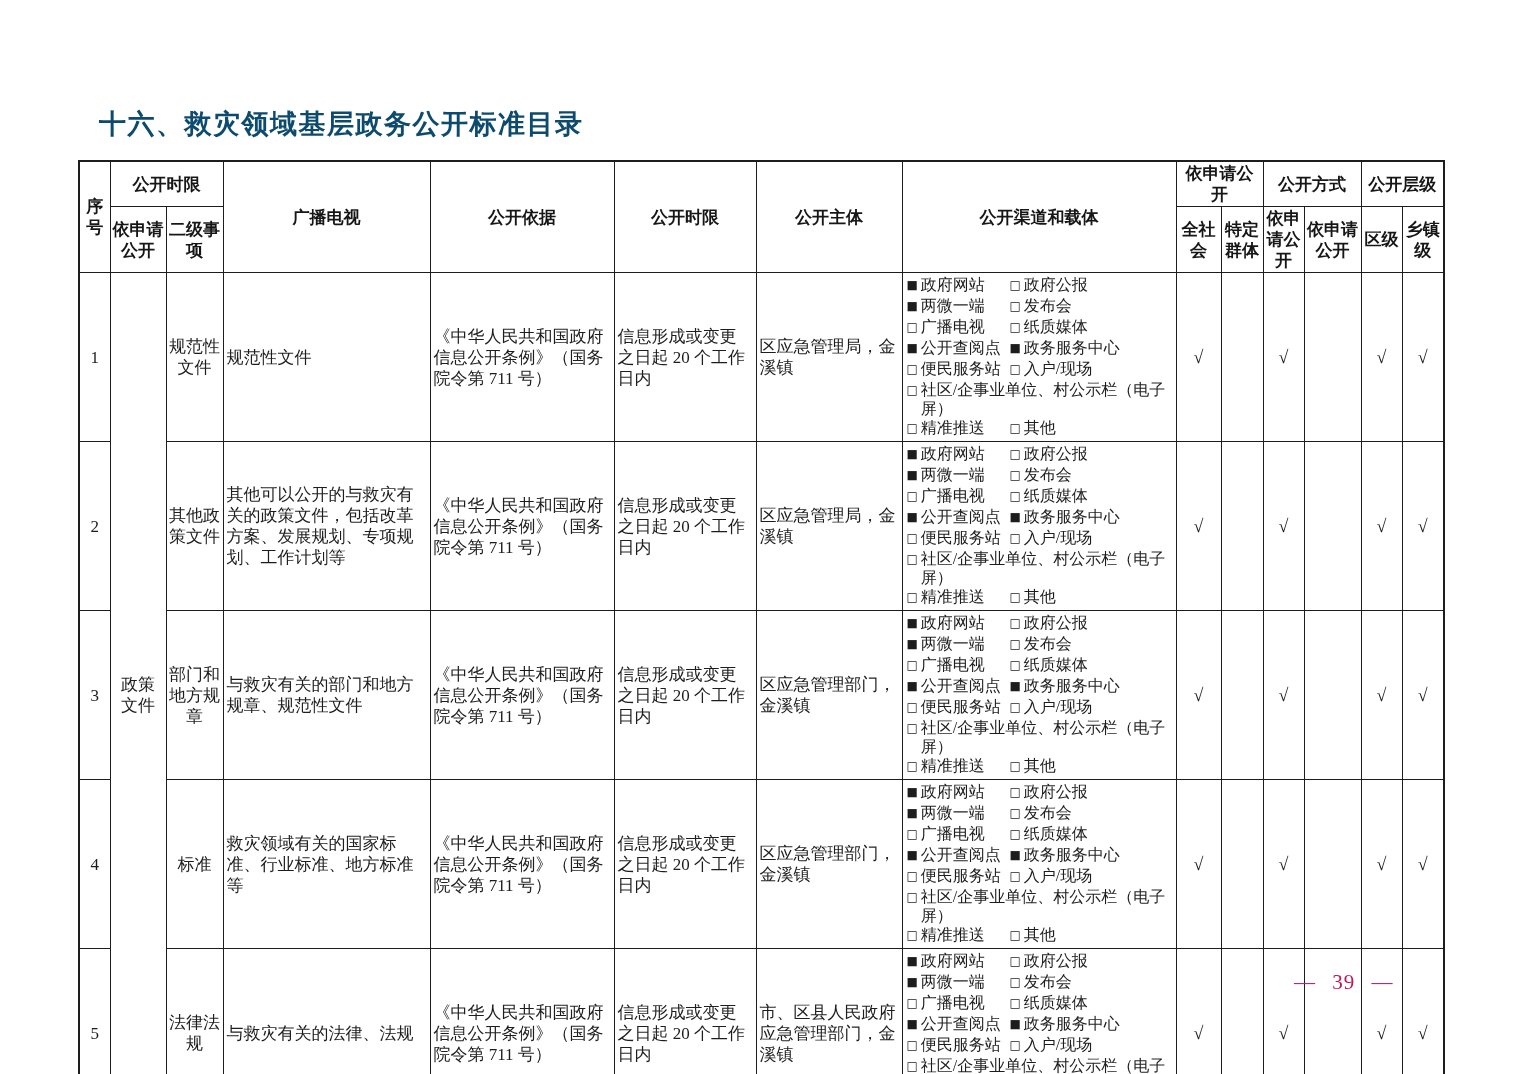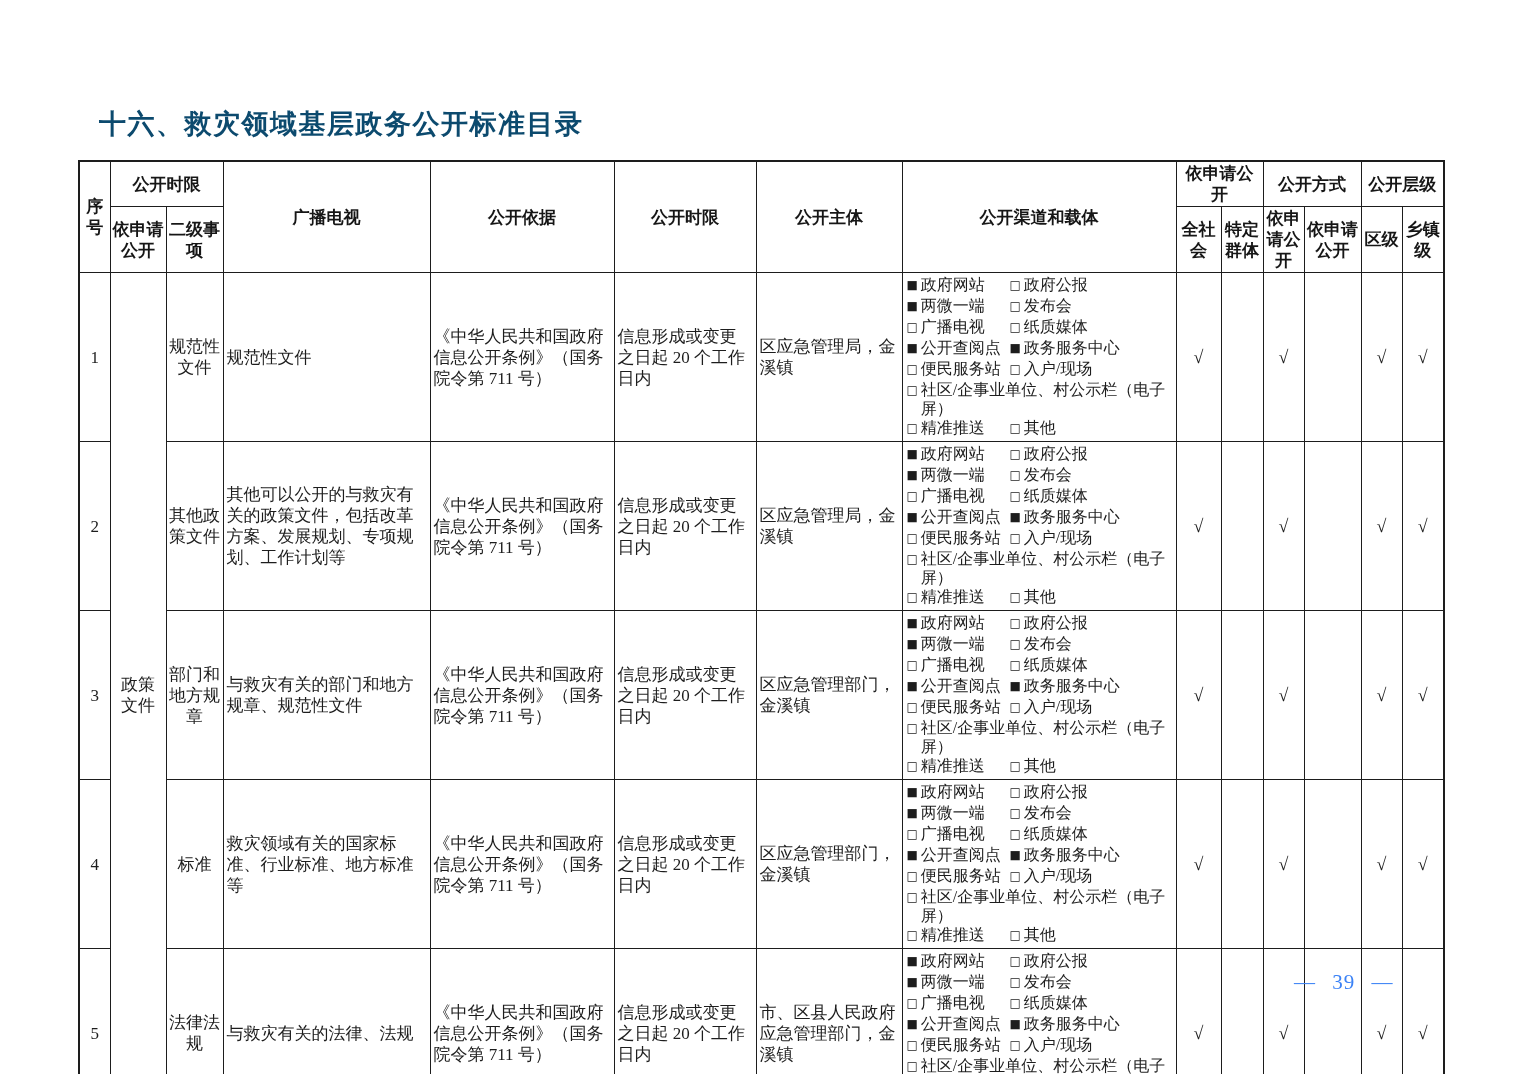--- a/index.html
+++ b/index.html
@@ -40,21 +40,21 @@
   .ch-item { display:inline-flex; align-items:baseline; white-space:nowrap; }
   .ch-line .ch-item:first-child { flex:0 0 103px; }
   .ch-line .ch-item:only-child { flex:0 1 auto; white-space:normal; }
   .ch-box {
     font-family:"DejaVu Sans","Liberation Sans",sans-serif;
     font-size:12px; margin-right:3px; position:relative; top:-1px;
   }
   .ch-label { font-size:16px; }
   .page-number {
     position:absolute; left:1294px; top:970px;
-    font-size:21px; color:#3b82f6; letter-spacing:1px; word-spacing:10px;
+    font-size:21px; color:#be185d; letter-spacing:1px; word-spacing:10px;
     font-family:"Liberation Serif","DejaVu Serif",serif;
   }
 </style>
 </head>
 <body>
 
 <div class="doc-title">十六、救灾领域基层政务公开标准目录</div>
 
 <table class="catalog">
   <colgroup>

